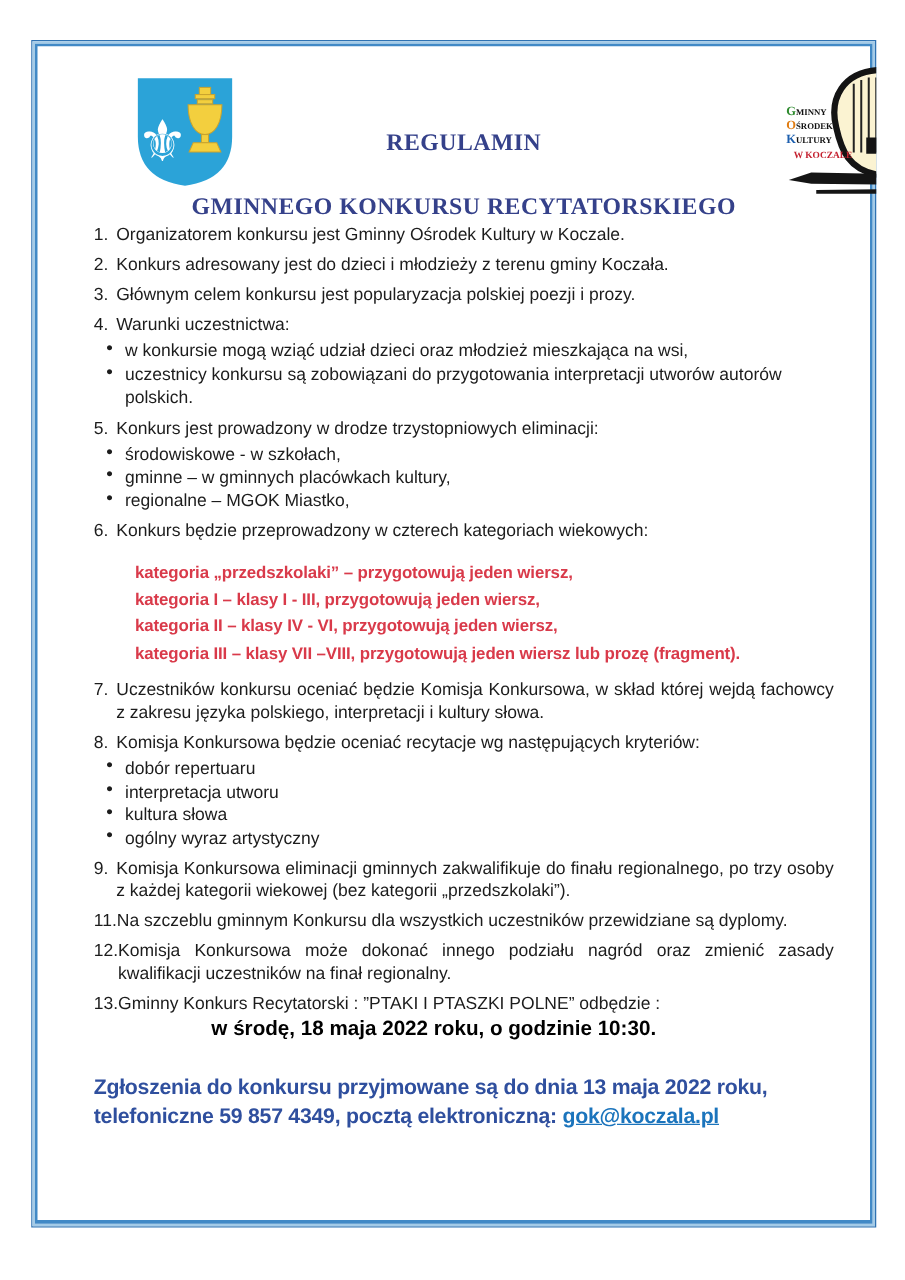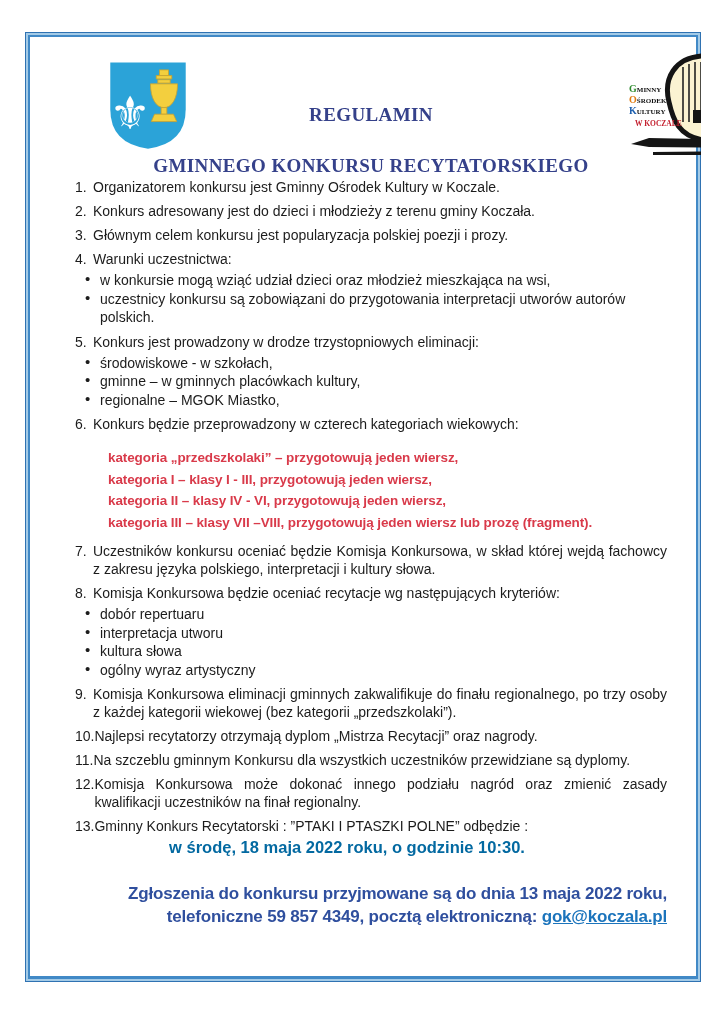--- a/index.html
+++ b/index.html
@@ -28,24 +28,24 @@
   .item .num{flex:0 0 auto;min-width:18px;line-height:18px;}
   .item .txt{flex:1;line-height:18px;}
   .just{text-align:justify;}
   .bullets{list-style:none;margin:3px 0 0 0;padding:0 0 0 10px;}
   .bullets li{position:relative;padding-left:15px;line-height:18.5px;}
   .bullets li::before{content:"\2022";position:absolute;left:0;top:-1px;font-size:15px;}
   
   .cat-block{margin:14px 0 9px 33px;color:#d93a4a;font-weight:bold;font-size:13.5px;
     line-height:21.5px;letter-spacing:-.1px;}
   
-  .red-date{text-align:center;color:#0369a1;font-weight:bold;font-size:16.5px;
+  .red-date{text-align:center;color:#000000;font-weight:bold;font-size:16.5px;
     margin:3px 48px 0 0;}
   
-  .footer{margin-top:25px;text-align:right;color:#2f4f9e;font-weight:bold;font-size:17px;
+  .footer{margin-top:25px;text-align:left;color:#2f4f9e;font-weight:bold;font-size:17px;
     line-height:23px;letter-spacing:-.2px;}
   .footer .email{color:#1b74bc;text-decoration:underline;cursor:pointer;}
   .logo-org{font-family:"Liberation Serif",serif;font-weight:bold;}
 </style>
 </head>
 <body>
 
 <div class="sheet">
   <div class="frame"></div>
 
@@ -164,24 +164,20 @@
             <li>dobór repertuaru</li>
             <li>interpretacja utworu</li>
             <li>kultura słowa</li>
             <li>ogólny wyraz artystyczny</li>
           </ul>
           <div class="item">
             <span class="num">9.</span>
             <span class="txt just">Komisja Konkursowa eliminacji gminnych zakwalifikuje do finału regionalnego, po trzy osoby z każdej kategorii wiekowej (bez kategorii „przedszkolaki”).</span>
           </div>
           <div class="item">
-            <span class="num">10.</span>
-            <span class="txt">Najlepsi recytatorzy otrzymają dyplom „Mistrza Recytacji” oraz nagrody.</span>
-          </div>
-          <div class="item">
             <span class="num">11.</span>
             <span class="txt">Na szczeblu gminnym Konkursu dla wszystkich uczestników przewidziane są dyplomy.</span>
           </div>
           <div class="item">
             <span class="num">12.</span>
             <span class="txt just">Komisja Konkursowa może dokonać innego podziału nagród oraz zmienić zasady kwalifikacji uczestników na finał regionalny.</span>
           </div>
         </div>
 
       <div class="item">

